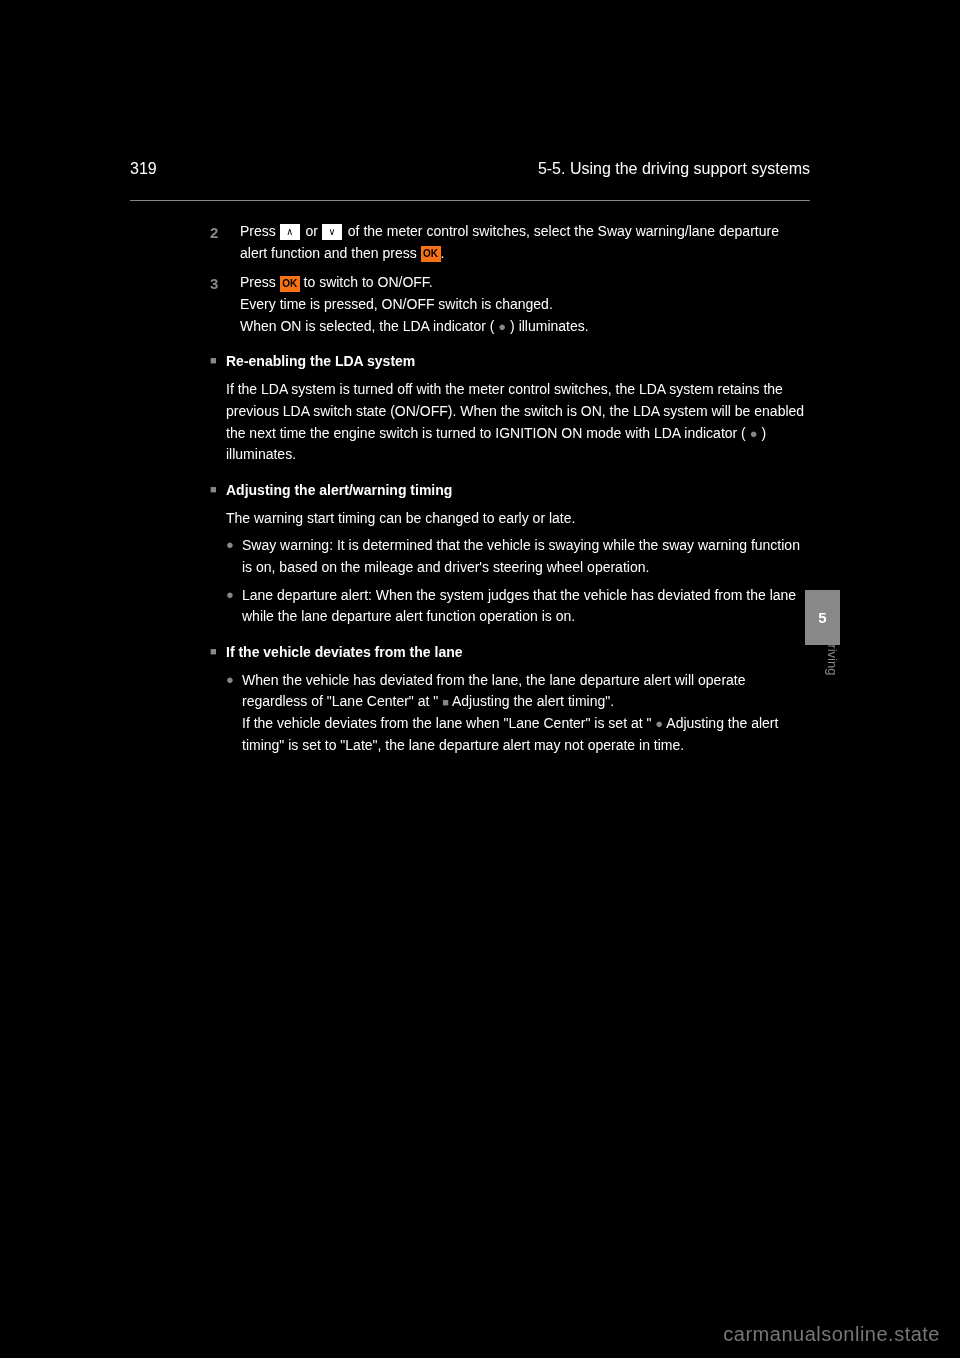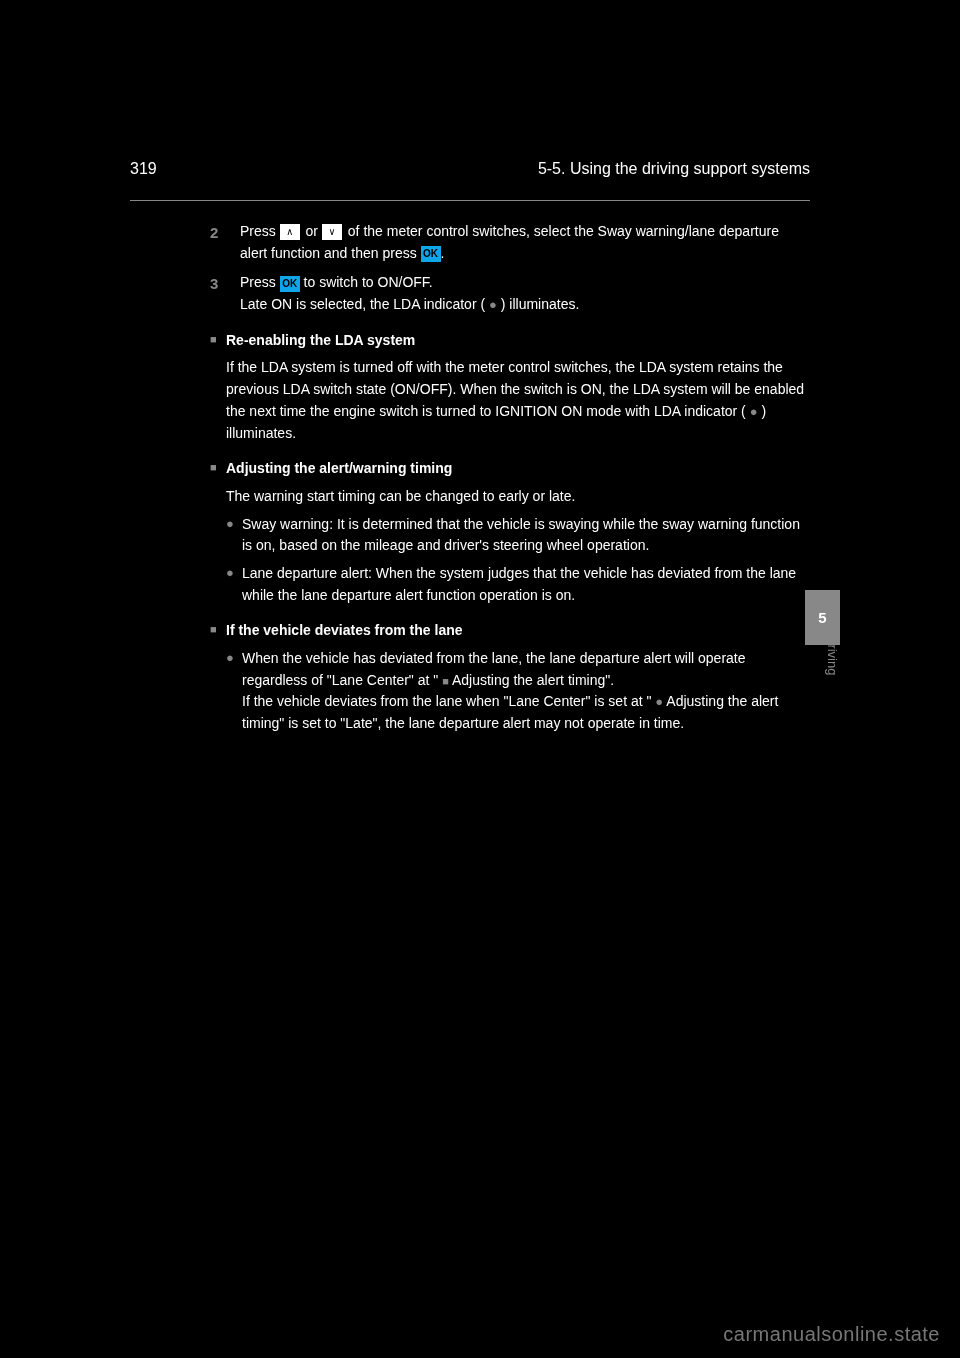--- a/index.html
+++ b/index.html
@@ -46,21 +46,21 @@
       font-weight: bold;
       font-size: 15px;
     }
     .step-body {
       flex: 1;
     }
     .ok-icon {
       display: inline-flex;
       align-items: center;
       justify-content: center;
-      background: #0ea5e9;
+      background: #f97316;
       color: #000;
       font-size: 10px;
       font-weight: bold;
       width: 20px;
       height: 16px;
       vertical-align: middle;
       line-height: 1;
     }
     .up-icon, .down-icon {
       display: inline-flex;
@@ -188,22 +188,23 @@
         <span class="ok-icon">OK</span><span>.</span>
       </div>
     </div>
 
     <div class="step-row">
       <div class="step-num">3</div>
       <div class="step-body">
         <span>Press </span>
         <span class="ok-icon">OK</span>
         <span> to switch to ON/OFF.</span>
+        <div class="indent-sub">Every time   is pressed, ON/OFF switch is changed.</div>
         <div class="indent-sub">
-          <span>Late ON is selected, the LDA indicator (</span>
+          <span>When ON is selected, the LDA indicator (</span>
           <span class="inline-dot">●</span>
           <span>) illuminates.</span>
         </div>
       </div>
     </div>
 
     <div class="sq-head-row">
       <div class="sq-bullet">■</div>
       <div class="sq-head-text">Re-enabling the LDA system</div>
     </div>

